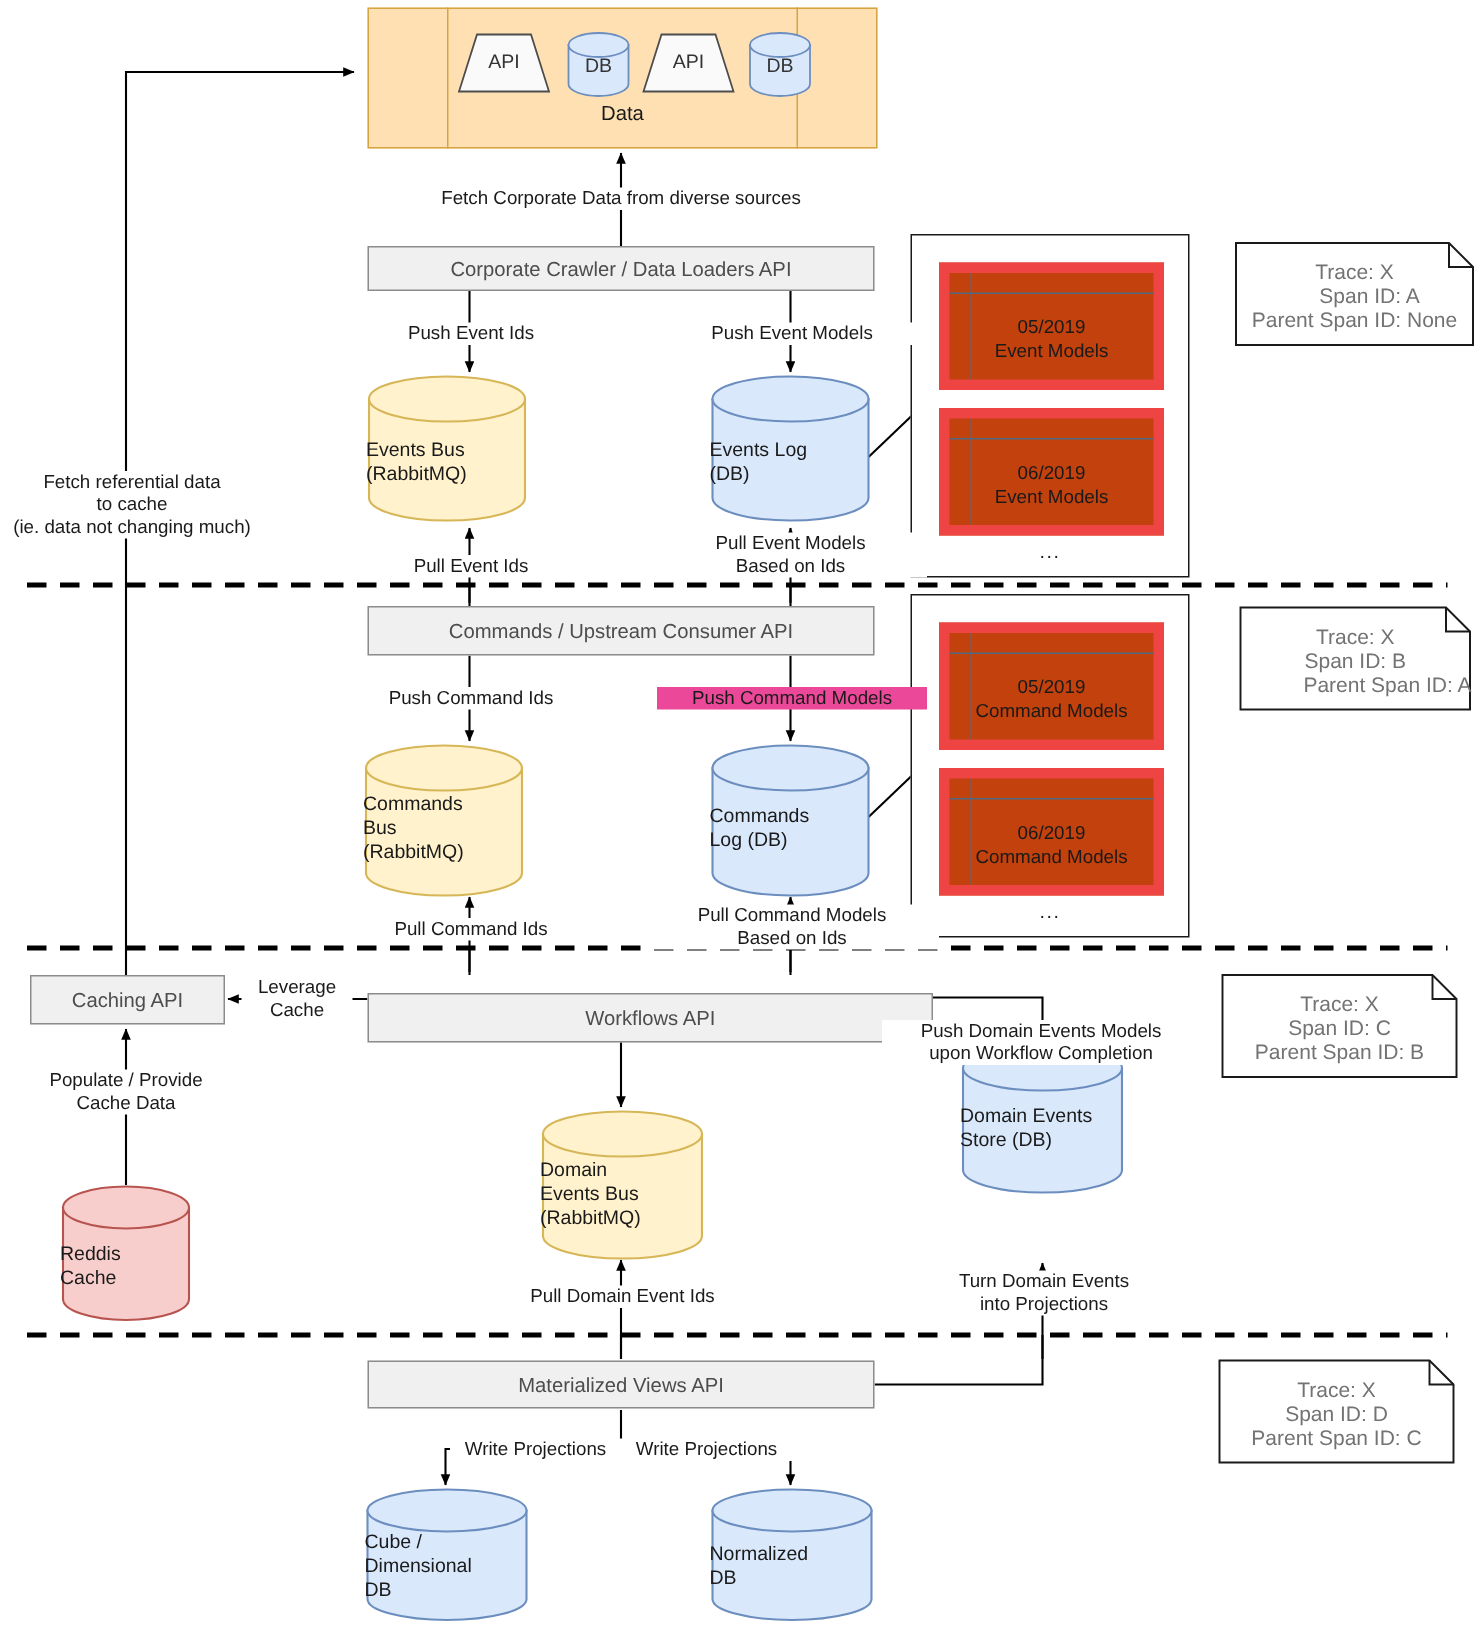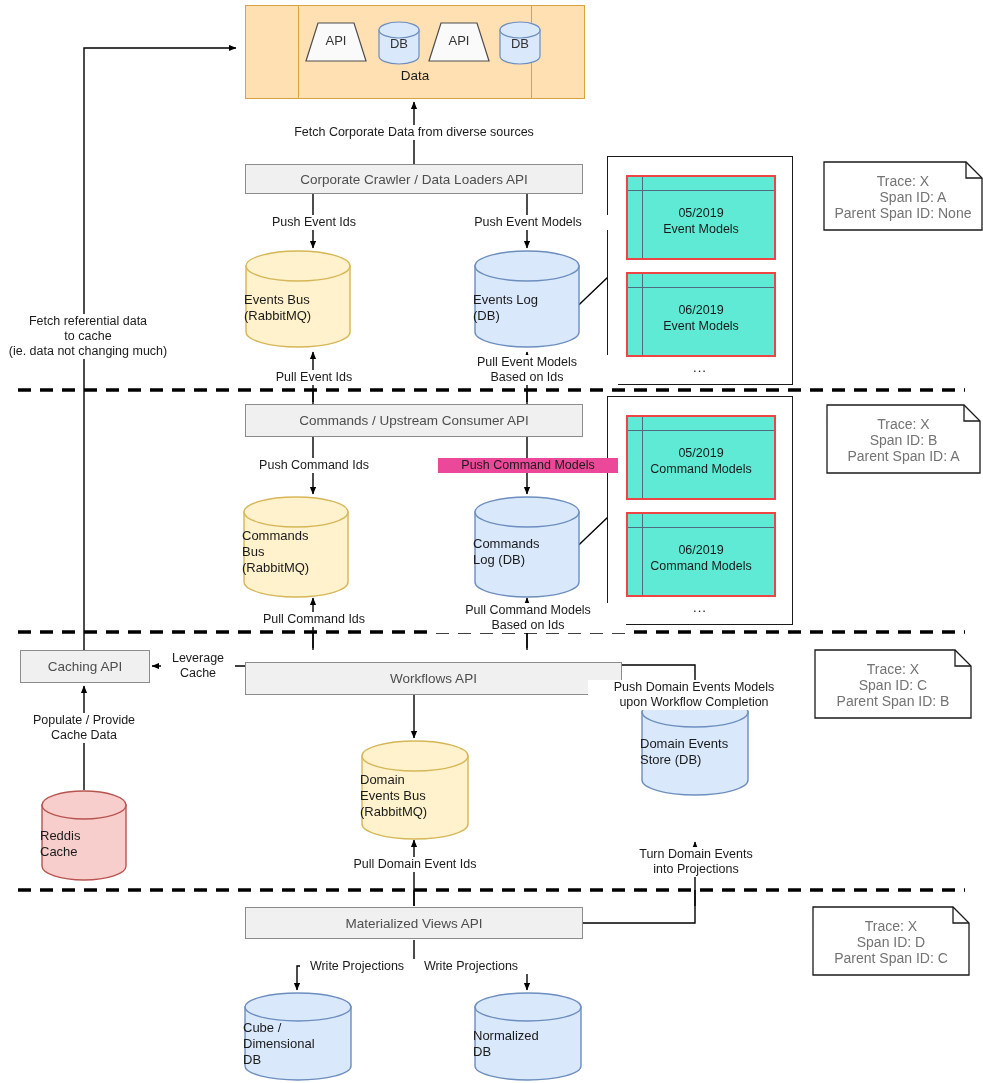--- a/index.html
+++ b/index.html
@@ -31,21 +31,21 @@
   .trap .t-text{position:absolute;left:0;right:0;top:12px;text-align:center;font-size:13px;color:#333;}
 
   
   .note{position:absolute;box-sizing:border-box;}
   .note svg{position:absolute;left:0;top:0;}
   .note .note-text{position:absolute;left:0;right:0;top:10px;text-align:center;
                    font-size:14px;line-height:16px;color:#737373;white-space:pre-line;}
 
   
   .modelgroup{position:absolute;box-sizing:border-box;background:#fff;border:1px solid #1a1a1a;}
-  .modeltbl{position:absolute;box-sizing:border-box;background:#5eead4;border:2px solid #ef4444;}
+  .modeltbl{position:absolute;box-sizing:border-box;background:#c2410c;border:7px solid #ef4444;}
   .modeltbl .hdr{position:absolute;left:0;right:0;top:0;height:13px;border-bottom:1px solid #4f6b80;}
   .modeltbl .colsep{position:absolute;top:0;bottom:0;left:14px;border-left:1px solid #4f6b80;}
   .modeltbl .mtxt{position:absolute;left:0;right:0;text-align:center;font-size:12.5px;
                   line-height:16px;color:#1a1a1a;white-space:pre-line;}
   .ellipsis{position:absolute;text-align:center;font-size:13px;color:#1a1a1a;letter-spacing:1px;}
 
   
   .svg-layer{position:absolute;left:0;top:0;width:983px;height:1083px;pointer-events:none;}
 </style>
 </head>
@@ -286,21 +286,21 @@
     <div class="note-text" style="top:44px;">Parent Span ID: None</div>
   </div>
 
   <div class="note" style="left:826px;top:404px;width:155px;height:70px;">
     <svg width="155" height="70">
         <path d="M1,1 L138,1 L154,17 L154,69 L1,69 Z" fill="#fff" stroke="#1a1a1a" stroke-width="1.3"></path>
       <path d="M138,1 L138,17 L154,17" fill="none" stroke="#1a1a1a" stroke-width="1.3"></path>
       </svg>
     <div class="note-text" style="top:12px;">Trace: X</div>
     <div class="note-text" style="top:28px;">Span ID: B</div>
-    <div class="note-text" style="top:44px;">Parent Span ID: A</div>
+    <div class="note-text" style="top:44px;text-align:right;">Parent Span ID: A</div>
   </div>
 
   <div class="note" style="left:814px;top:649px;width:158px;height:70px;">
     <svg width="158" height="70">
         <path d="M1,1 L141,1 L157,17 L157,69 L1,69 Z" fill="#fff" stroke="#1a1a1a" stroke-width="1.3"></path>
       <path d="M141,1 L141,17 L157,17" fill="none" stroke="#1a1a1a" stroke-width="1.3"></path>
       </svg>
     <div class="note-text" style="top:12px;">Trace: X</div>
     <div class="note-text" style="top:28px;">Span ID: C</div>
     <div class="note-text" style="top:44px;">Parent Span ID: B</div>

